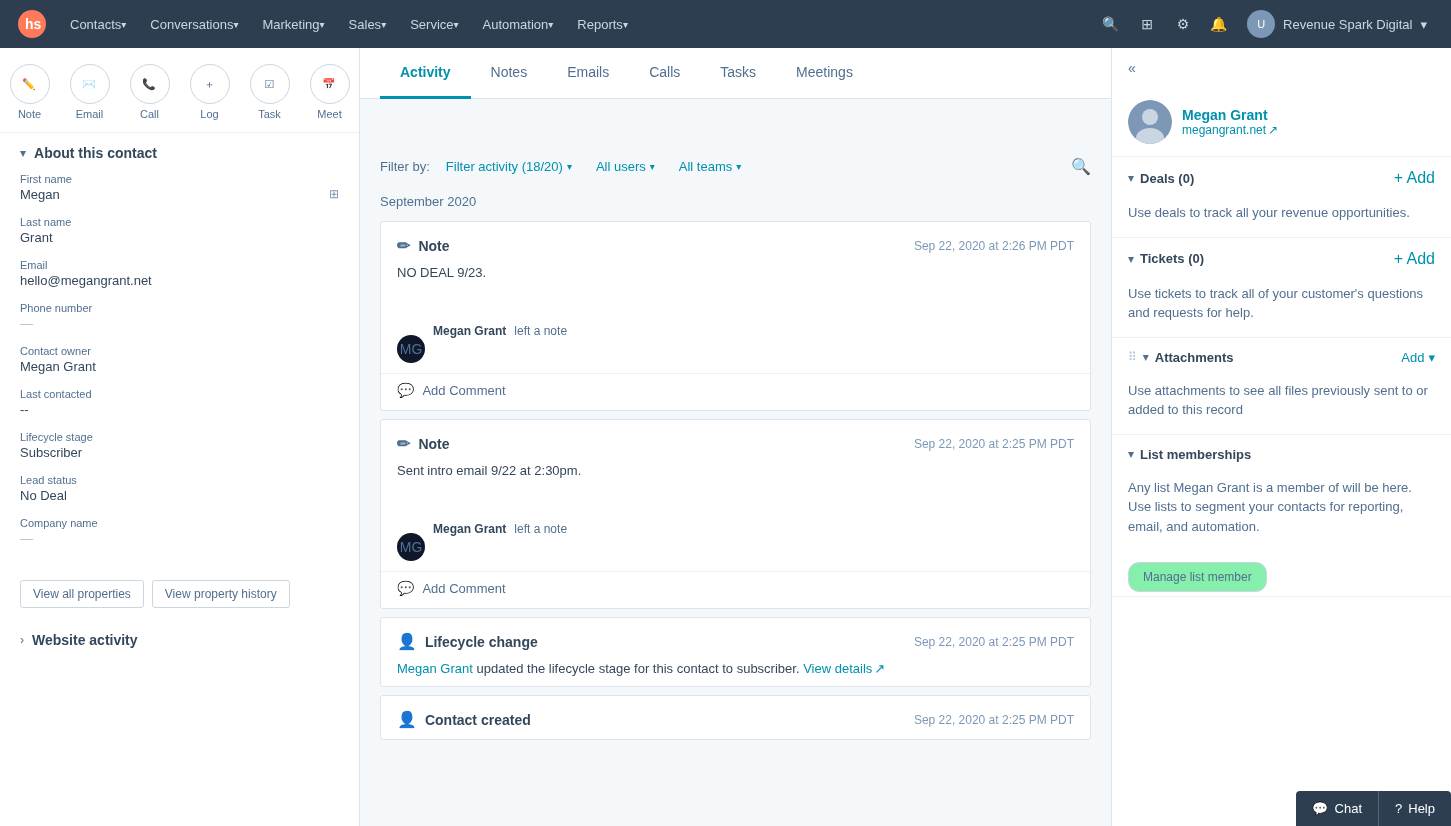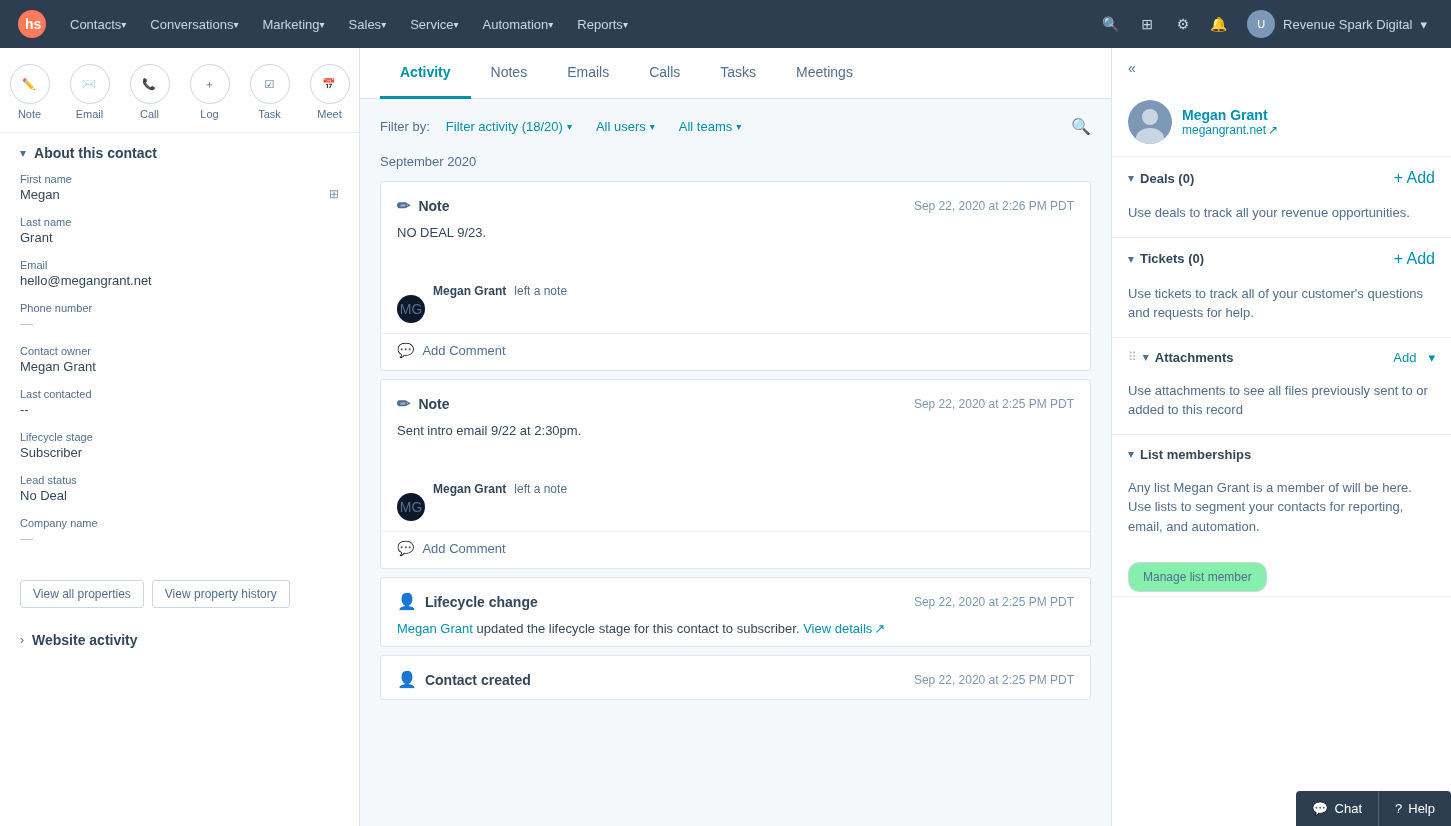--- a/index.html
+++ b/index.html
@@ -139,21 +139,21 @@
       color: #0091ae;
       border-bottom-color: #0091ae;
       font-weight: 600;
     }
 
     
     .activity-area { padding: 16px 20px; }
 
     
     .filter-bar {
-      display: flex; align-items: center; gap: 8px; margin-bottom: 16px;
+      display: flex; align-items: center; gap: 8px; margin-bottom: 16px; margin-top: 40px;
     }
     .filter-label { font-size: 13px; color: #516f90; }
     .filter-btn {
       display: flex; align-items: center; gap: 4px;
       color: #0091ae; font-size: 13px; cursor: pointer;
       padding: 4px 8px; border-radius: 3px;
     }
     .filter-btn .caret { font-size: 10px; }
     .filter-search { margin-left: auto; color: #0091ae; cursor: pointer; font-size: 16px; }
 
@@ -234,21 +234,21 @@
     .right-section-header {
       display: flex; align-items: center; justify-content: space-between;
       padding: 12px 16px; cursor: pointer;
     }
     .right-section-header-left { display: flex; align-items: center; gap: 6px; }
     .right-section-title { font-size: 13px; font-weight: 600; color: #33475b; }
     .right-section-add { color: #0091ae; font-size: 16px; cursor: pointer; }
     .right-section-body { padding: 4px 16px 14px; font-size: 13px; color: #516f90; line-height: 1.5; }
 
     .attachments-add {
-      display: flex; align-items: center; gap: 12px;
+      display: flex; align-items: center; gap: 4px;
       color: #0091ae; font-size: 13px; cursor: pointer;
     }
 
     
     .manage-list-btn {
       margin: 12px 16px 4px;
       border: 1px solid #cbd6e2; background: #86efac;
       color: #516f90; font-size: 12px;
       padding: 7px 14px; border-radius: 11px;
       cursor: pointer; display: inline-block;

